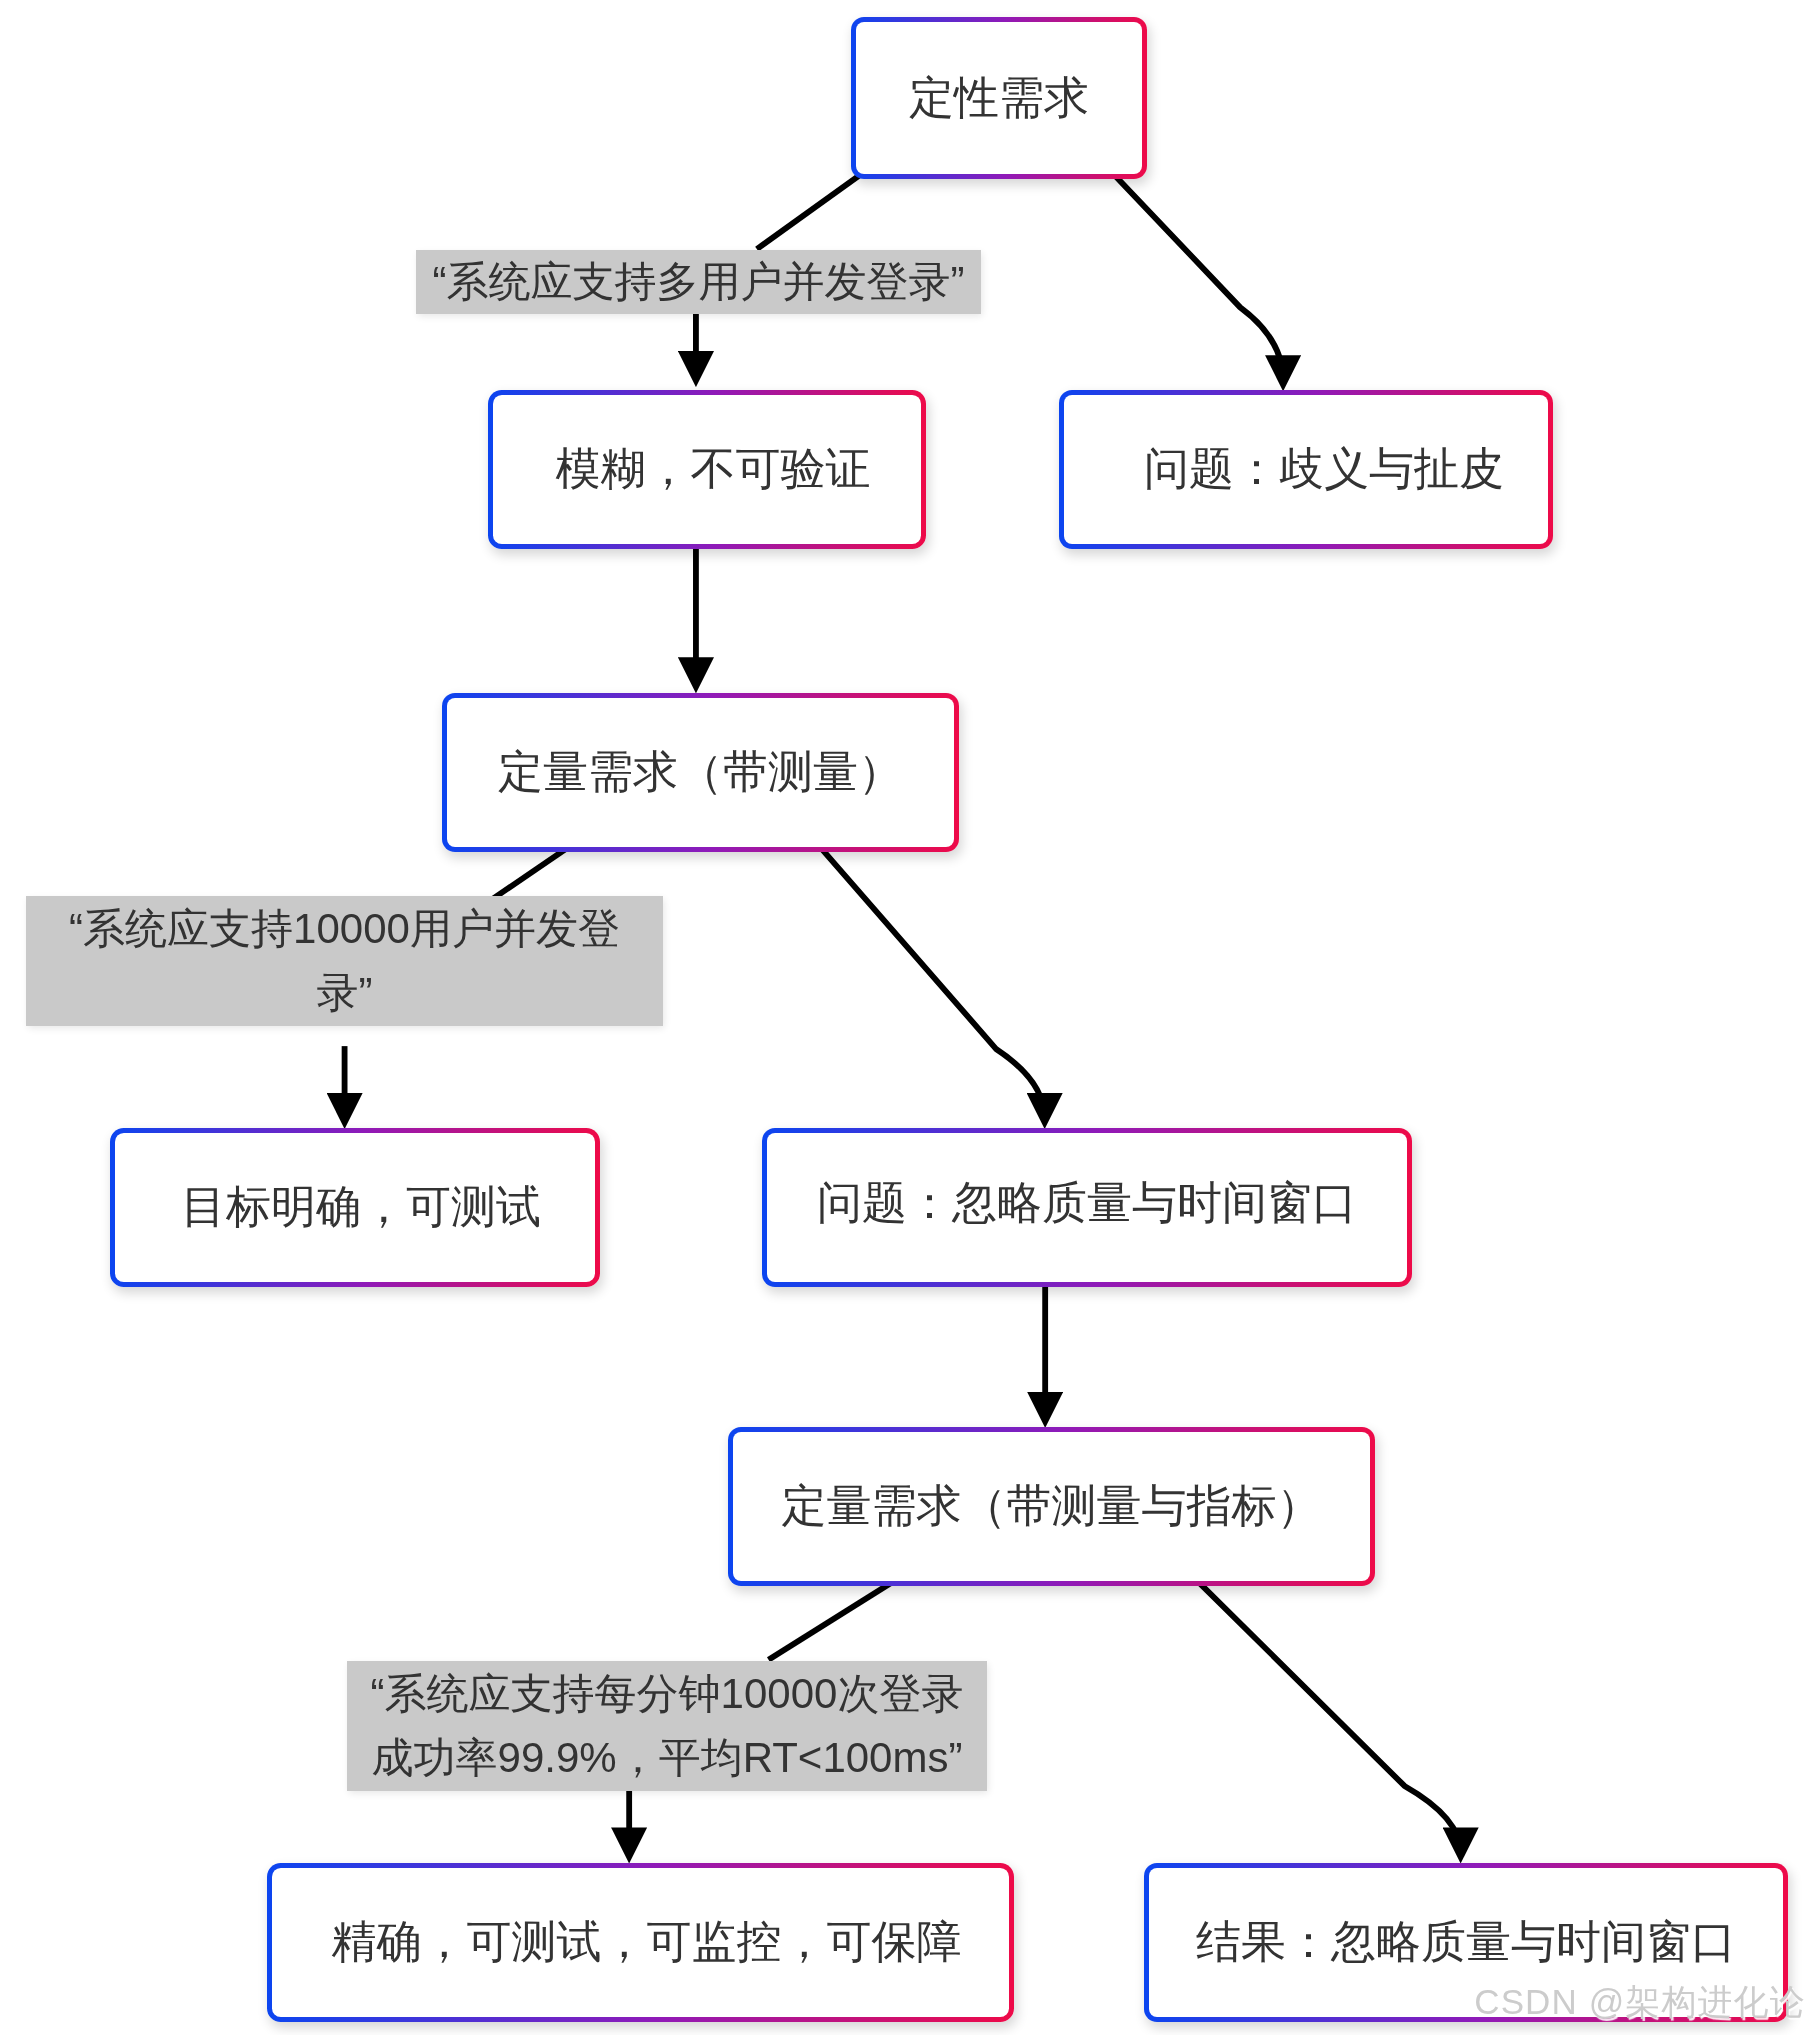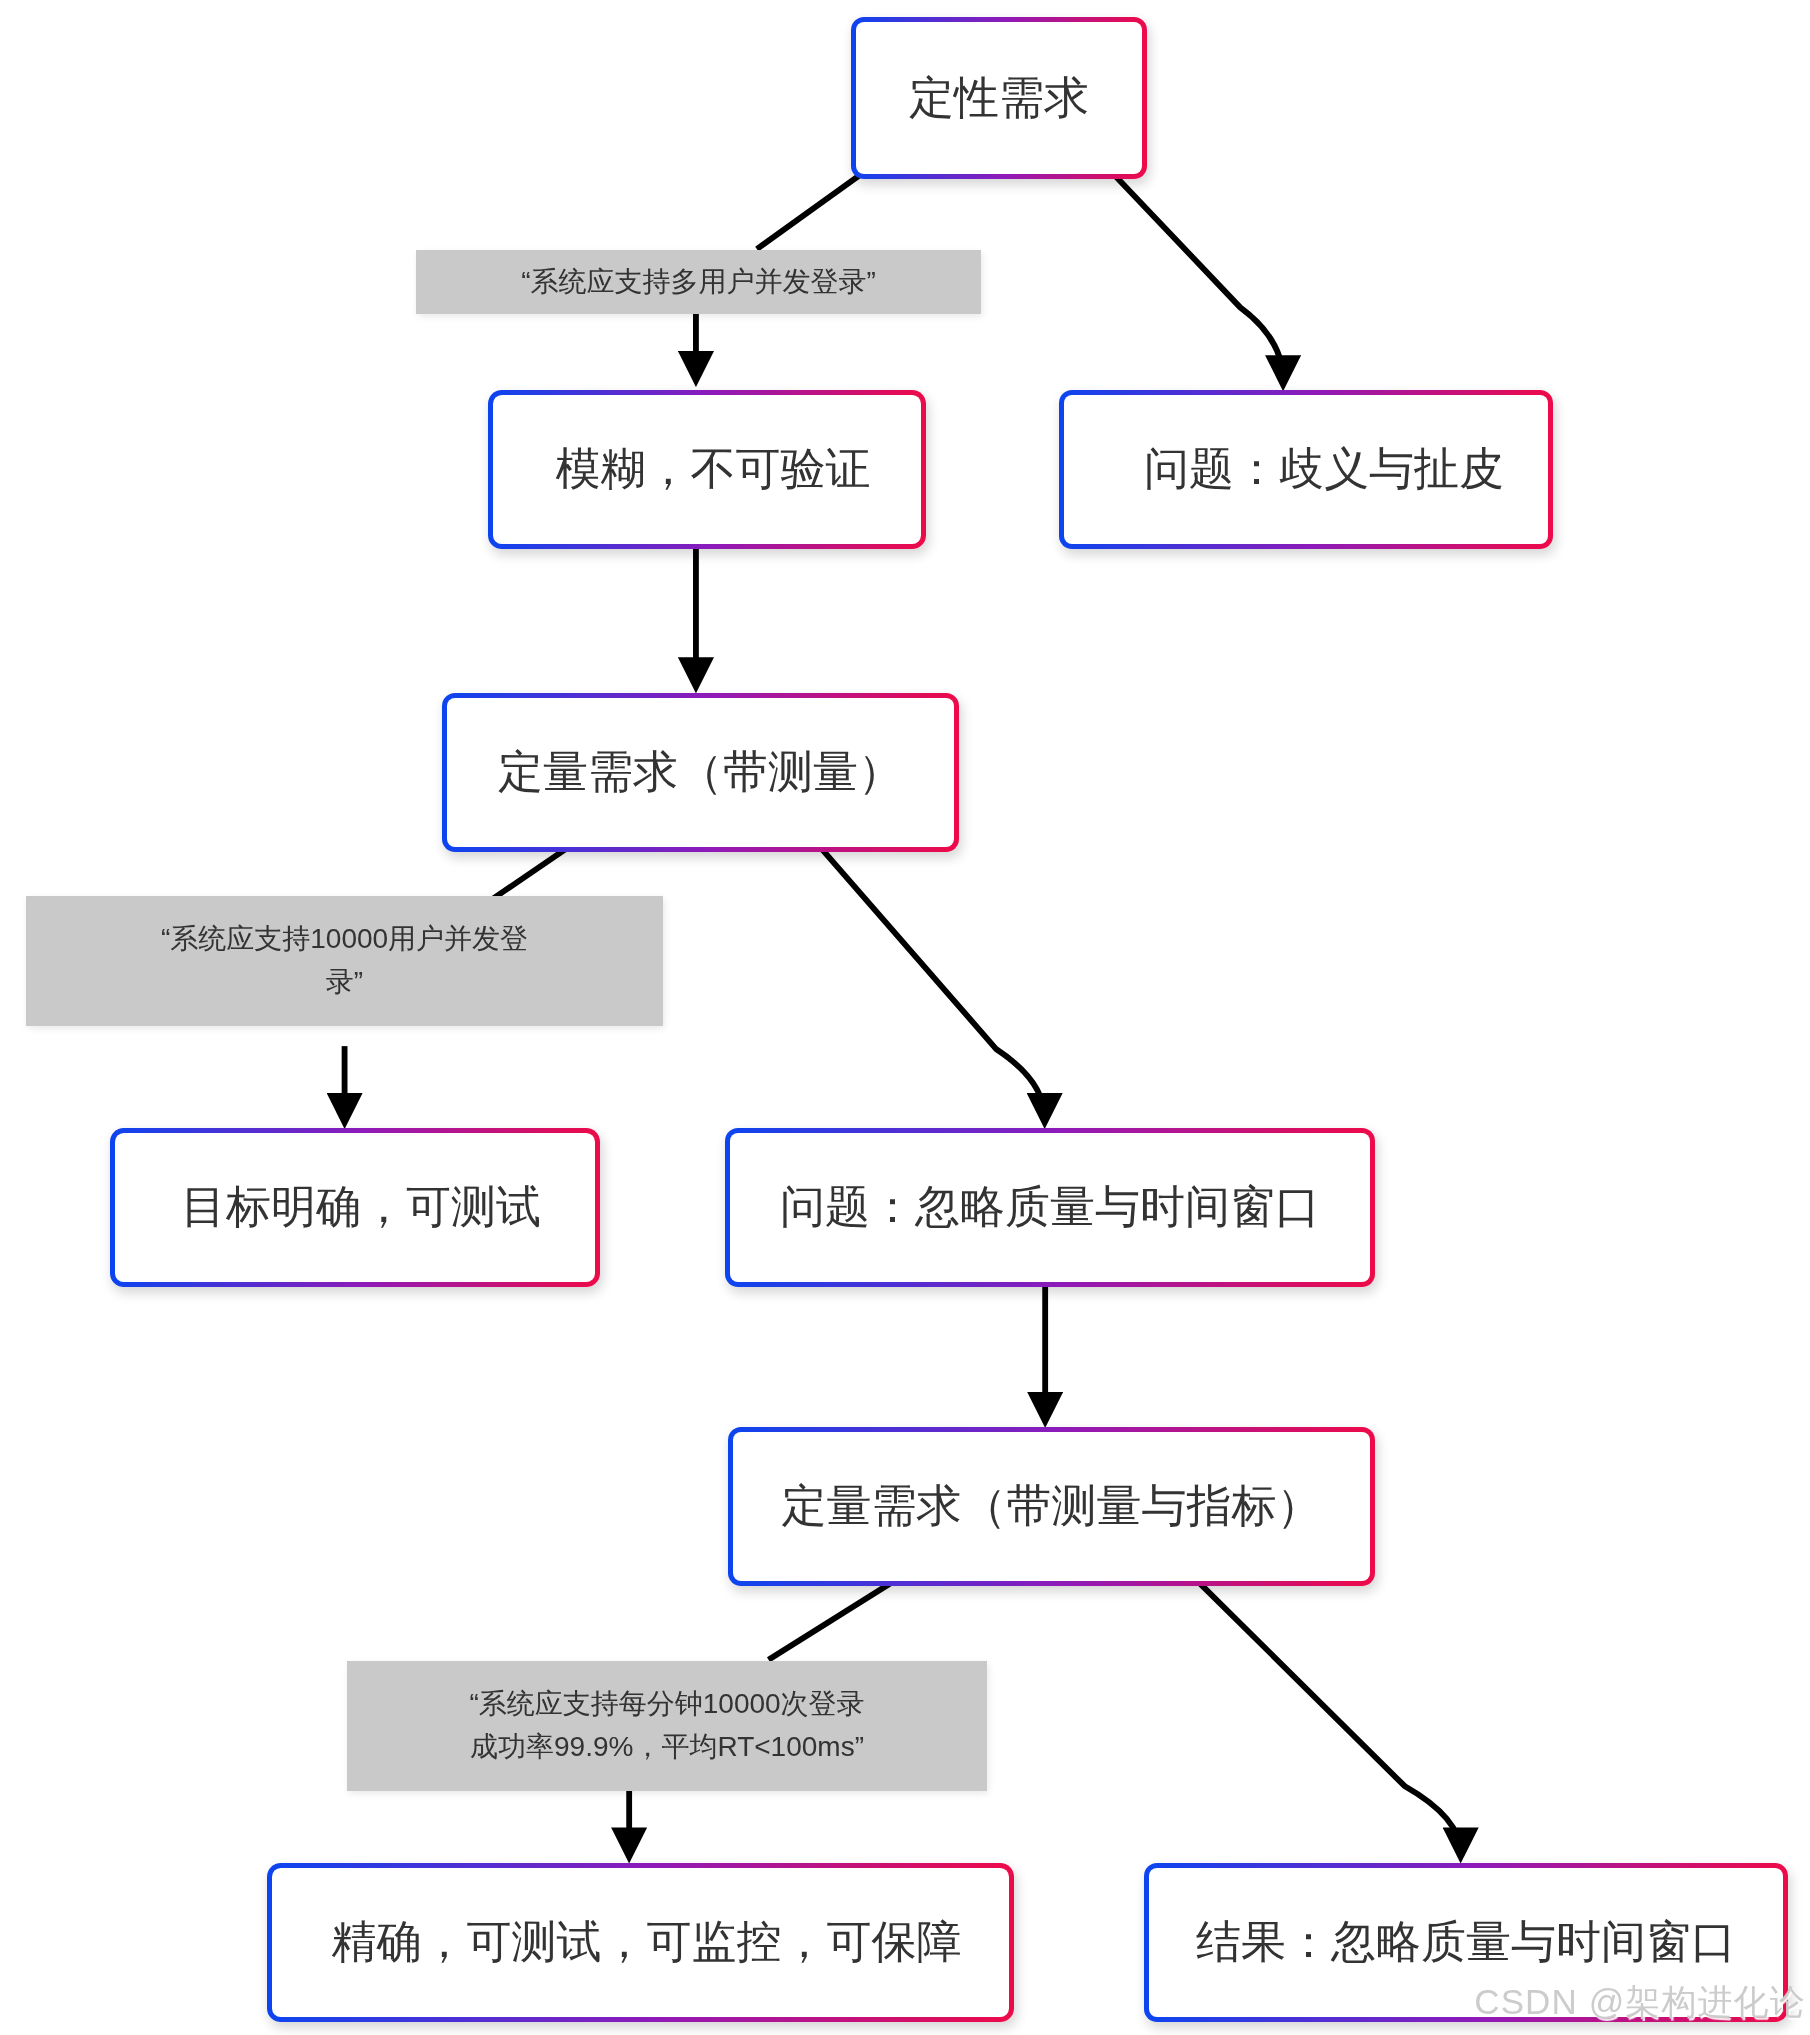--- a/index.html
+++ b/index.html
@@ -53,21 +53,21 @@
   .node.rounded { border-radius: 13.8px; padding-left: 12px; }
   .node.square  { border-radius: 13px; align-items: center; }
   .elabel {
     position: absolute;
     z-index: 2;
     display: flex;
     align-items: center;
     justify-content: center;
     background: var(--edge-label-bg, #c9c9c9);
     color: var(--node-text, #333333);
-    font-size: 28px;
+    font-size: 42px;
     line-height: 1.52;
     text-align: center;
     box-shadow: 1.6px 3.2px 7.4px rgba(0, 0, 0, 0.10);
   }
   .elabel span, .node span {
     display: block;
     width: 100%;
     white-space: pre-line;
     text-align: center;
   }
@@ -130,21 +130,21 @@
 
   <div class="elabel" style="left:26px; top:896px; width:637px; height:130px;">
     <span>“系统应支持10000用户并发登
 录”</span>
   </div>
 
   <div class="node rounded" style="left:110px; top:1128px; width:468px; height:149px;">
     <span>目标明确，可测试</span>
   </div>
 
-  <div class="node square" style="left:725px; top:1128px; width:640px; height:149px;">
+  <div class="node square" style="left:762px; top:1128px; width:640px; height:149px;font-family:Liberation Mono, monospace;">
     <span>问题：忽略质量与时间窗口</span>
   </div>
 
   <div class="node square" style="left:728px; top:1427px; width:637px; height:149px;">
     <span>定量需求（带测量与指标）</span>
   </div>
 
   <div class="elabel" style="left:309px; top:1661px; width:640px; height:130px;margin-left:38px;">
     <span>“系统应支持每分钟10000次登录
 成功率99.9%，平均RT&lt;100ms”</span>

